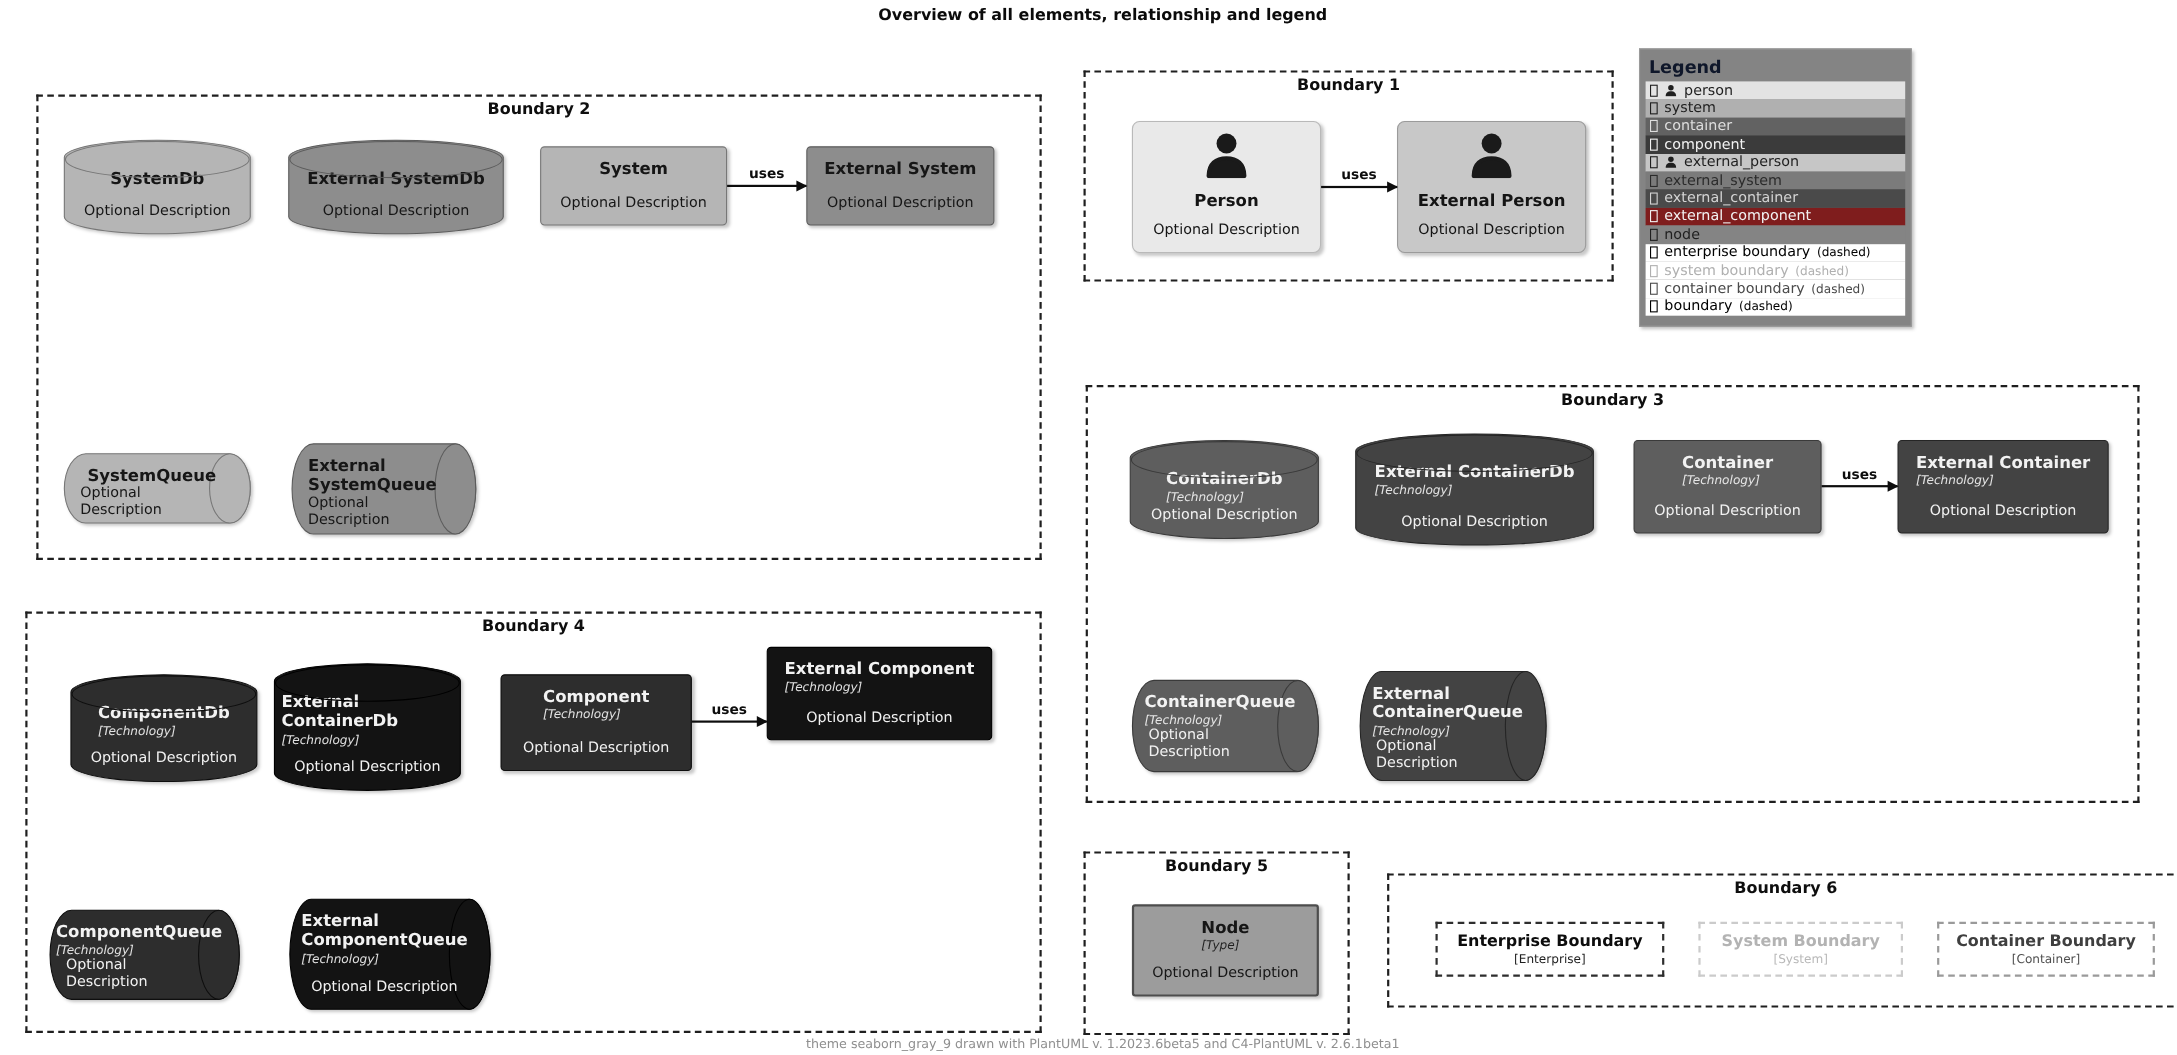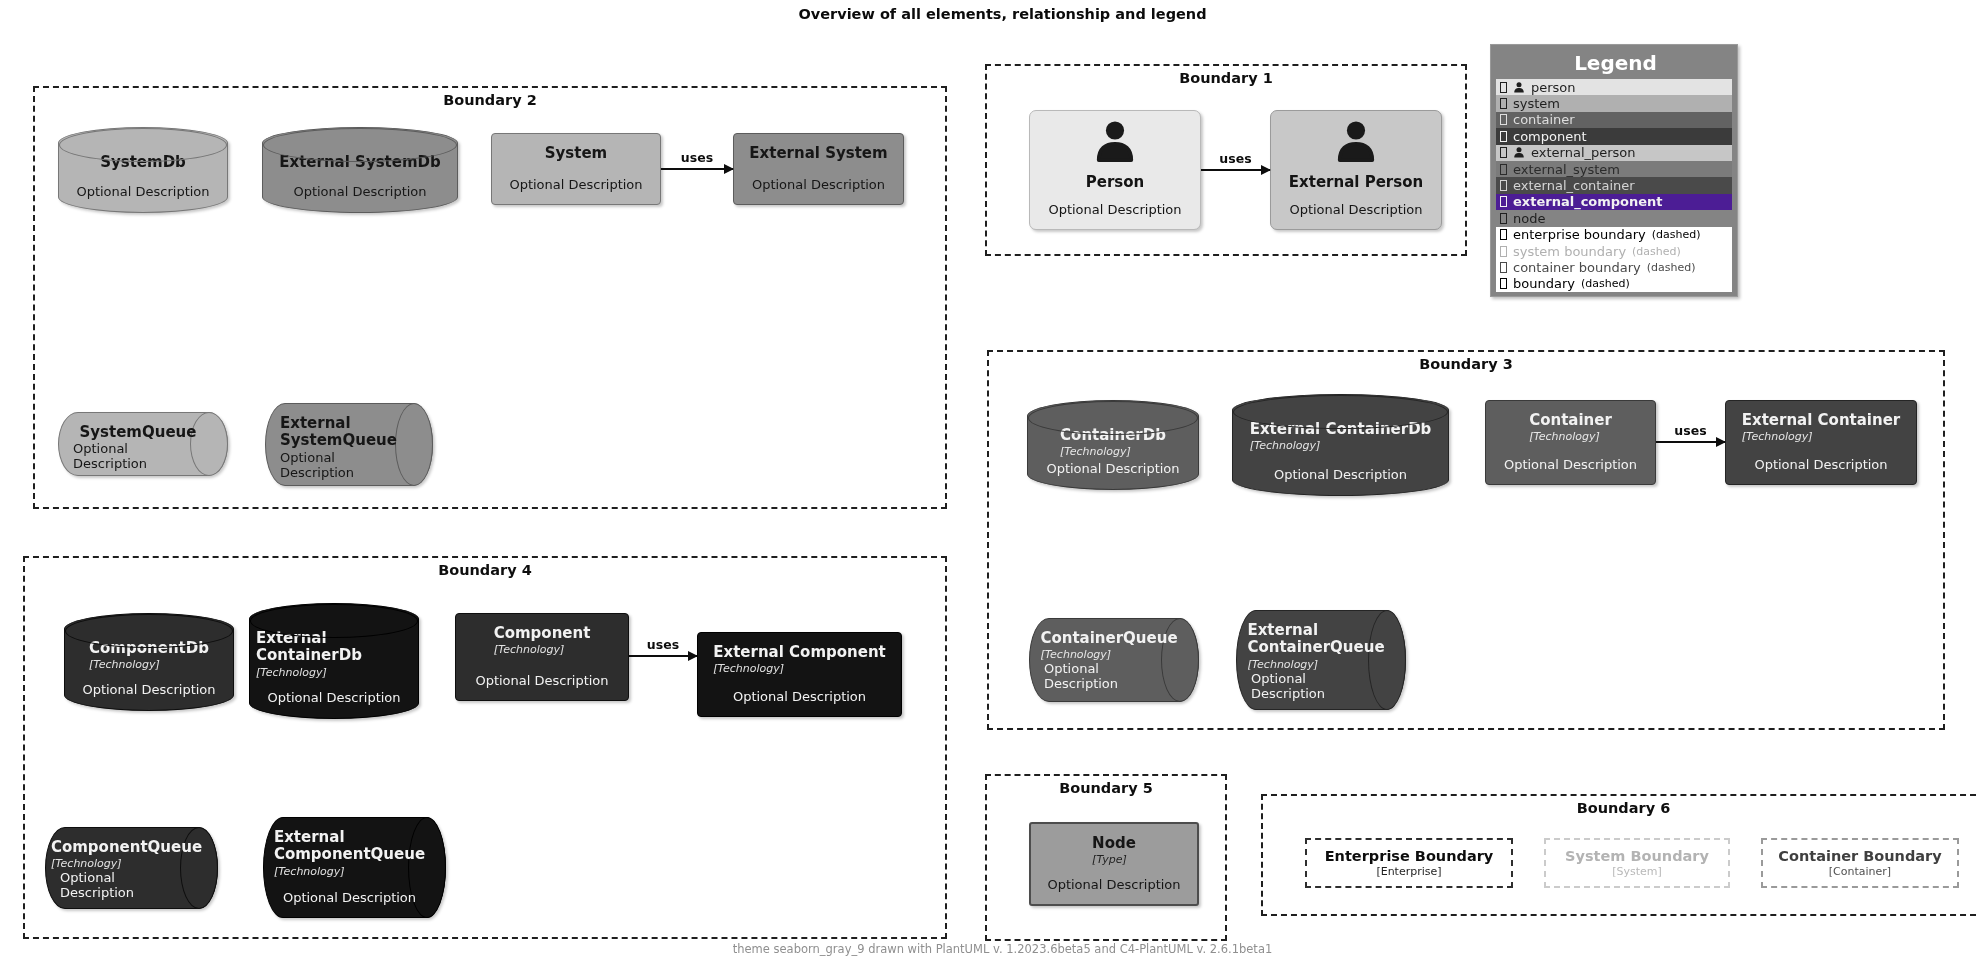--- a/index.html
+++ b/index.html
@@ -64,21 +64,21 @@
   .bbox .t{font-size:14.5px;}
   .bbox .tech{font-style:normal;font-size:11px;margin-top:1px;}
   .bb-ent {border-color:#2e2e2e;color:#0d0d0d;}
   .bb-sys {border-color:#cbcbcb;color:#b3b3b3;}
   .bb-contb{border-color:#9a9a9a;color:#3f3f3f;}
 
   
   .legend{position:absolute;left:1477px;top:44px;width:248px;height:253px;
     background:#848484;border:1px solid #9a9a9a;padding:4px 5px;
     box-shadow:2px 2px 3px rgba(0,0,0,.25);}
-  .legend-title{font-weight:bold;font-size:20px;color:#ffffff;padding:2px 0 4px 3px;text-align:center;}
+  .legend-title{font-weight:bold;font-size:16px;color:#0f172a;padding:2px 0 4px 3px;}
   .lrow{display:flex;align-items:center;gap:6px;height:16.4px;font-size:13px;padding-left:4px;}
   .lrow .suffix{font-size:11px;}
   .tofu{display:inline-block;width:7px;height:11px;border:1px solid currentColor;flex:none;}
   .mini-person{display:inline-flex;flex:none;}
 </style>
 </head>
 <body>
 
 <div class="stage">
 
@@ -175,21 +175,21 @@
       <span>external_person</span>
     </div>
     <div class="lrow" style="background-color: rgb(123, 123, 123); color: rgb(43, 43, 43);">
       <span class="tofu"></span>
       <span>external_system</span>
     </div>
     <div class="lrow" style="background-color: rgb(74, 74, 74); color: rgb(212, 212, 212);">
       <span class="tofu"></span>
       <span>external_container</span>
     </div>
-    <div class="lrow" style="background-color: #4c1d95; color: rgb(242, 242, 242); font-weight: bold;">
+    <div class="lrow" style="background-color: #7f1d1d; color: rgb(242, 242, 242);">
       <span class="tofu"></span>
       <span>external_component</span>
     </div>
     <div class="lrow" style="background-color: rgb(132, 132, 132); color: rgb(31, 31, 31);">
       <span class="tofu"></span>
       <span>node</span>
     </div>
     <div class="lrow" style="background-color: rgb(255, 255, 255); color: rgb(0, 0, 0);">
       <span class="tofu"></span>
       <span>enterprise boundary</span>
@@ -277,21 +277,21 @@
     </div>
     <div class="d">Optional Description</div>
   </div>
   <div class="el rect v-comp" style="left:442px;top:613px;width:174px;height:88px">
     <div>
       <div class="t">Component</div>
       <div class="tech">[Technology]</div>
     </div>
     <div class="d">Optional Description</div>
   </div>
-  <div class="el rect v-ecomp" style="left:684px;top:632px;width:205px;height:85px">
+  <div class="el rect v-ecomp" style="left:684px;top:588px;width:205px;height:85px">
     <div>
       <div class="t">External Component</div>
       <div class="tech">[Technology]</div>
     </div>
     <div class="d">Optional Description</div>
   </div>
   <div class="arrow" style="left:616px;top:655px;width:68px"></div>
   <div class="alabel" style="left:616px;top:637px;width:68px">uses</div>
   <div class="el queue v-comp" style="left:32px;top:827px;width:173px;height:82px">
     <div>

